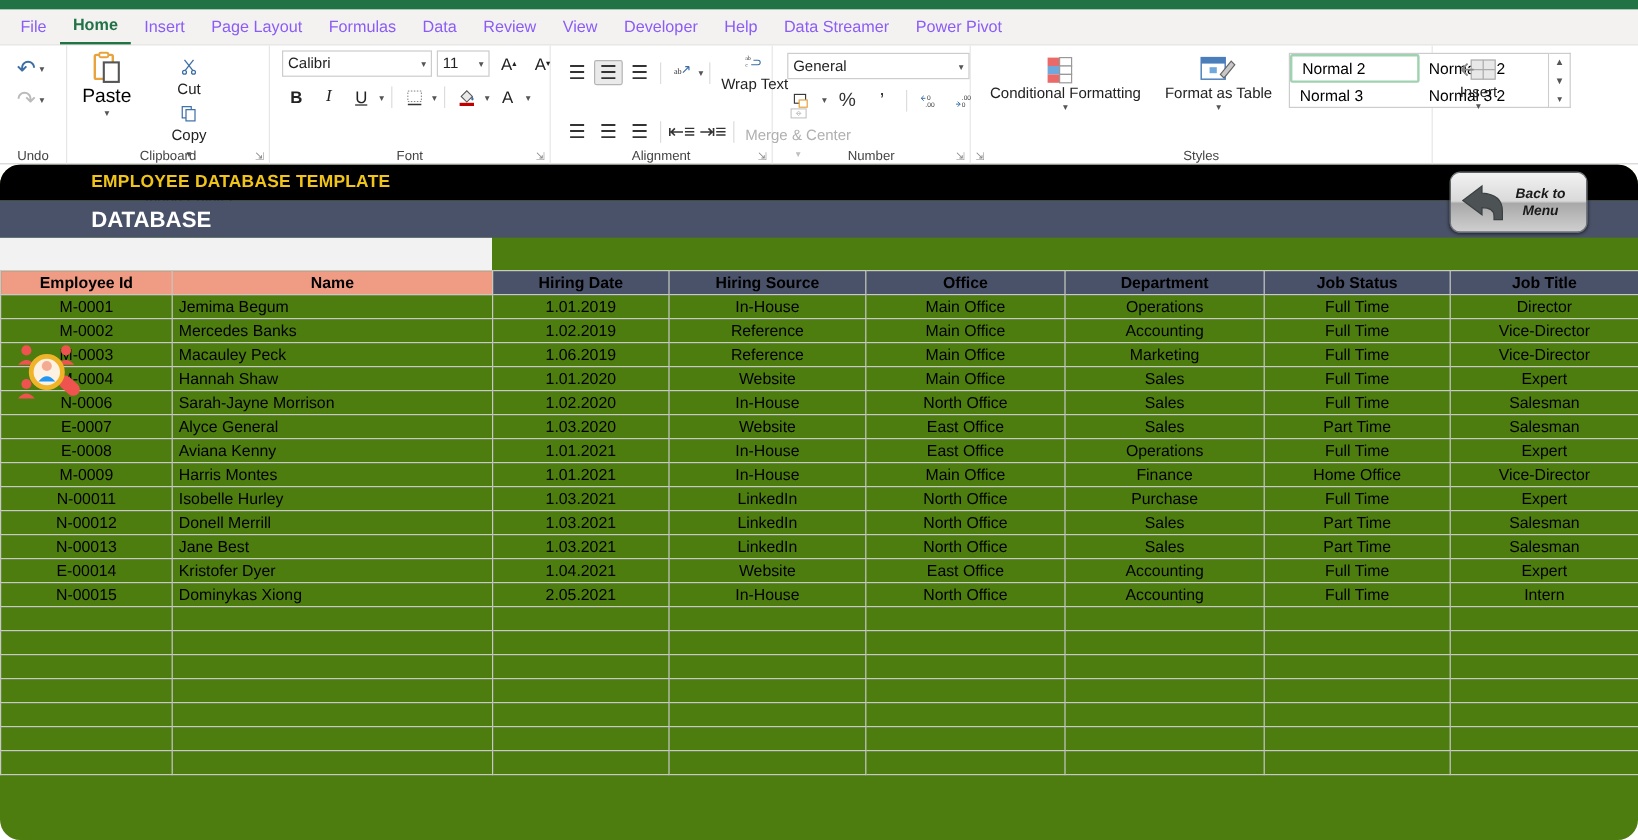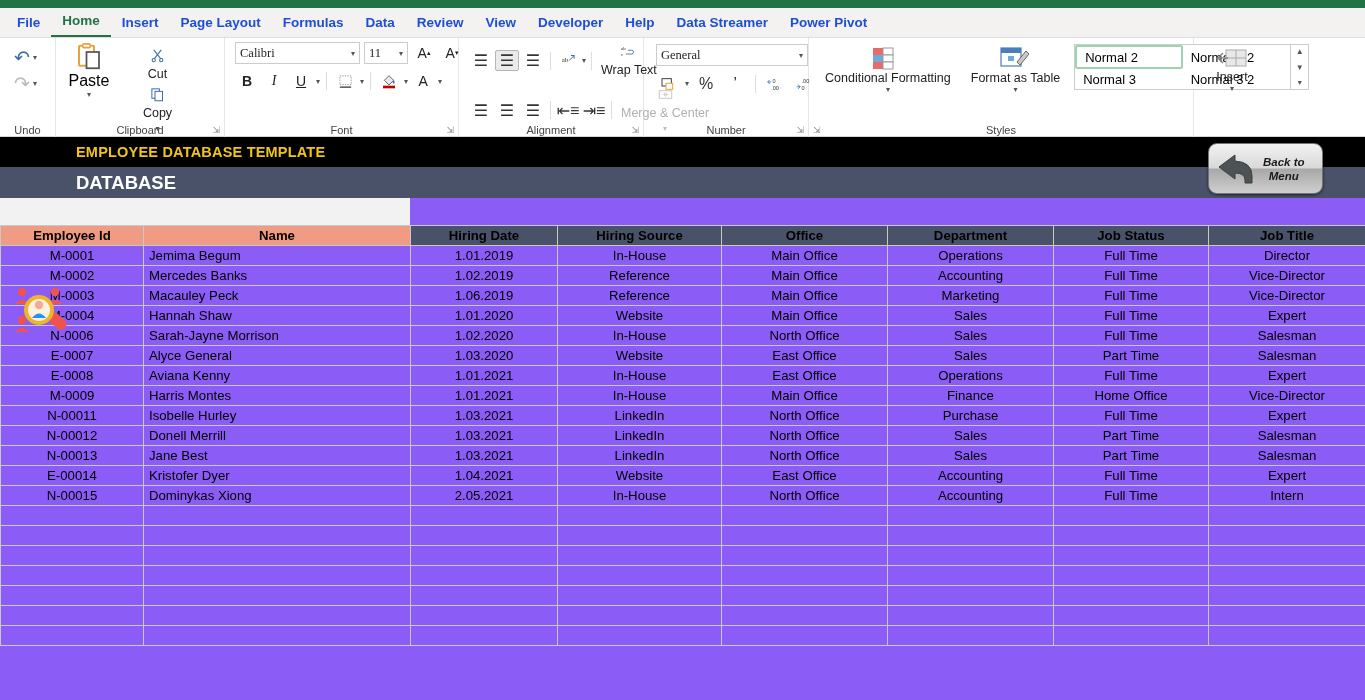--- a/index.html
+++ b/index.html
@@ -14,22 +14,22 @@
   
   .topstrip { height: 8px; background: #217346; }
 
   
   .tabbar {
     height: 30px; background: #f3f2f1;
     display: flex; align-items: flex-end; padding-left: 6px;
     border-bottom: 1px solid #e1dfdd;
   }
   .tab {
-    font-size: 13.5px; color: #1d4ed8; padding: 4px 11px 7px 11px;
-    cursor: default; white-space: nowrap; font-weight: bold;
+    font-size: 13.5px; color: #8b5cf6; padding: 4px 11px 7px 11px;
+    cursor: default; white-space: nowrap;
   }
   .tab.active { color: #217346; font-weight: bold; border-bottom: 2.5px solid #217346; }
 
   
   .ribbon {
     height: 99px; background: #ffffff; display: flex;
     border-bottom: 1px solid #d4d4d4; position: relative;
   }
   .rgroup { position: relative; height: 99px; display: flex; flex-direction: column;
             border-right: 1px solid #e6e6e6; }
@@ -56,21 +56,21 @@
   .grp-clip { width: 169px; }
   .paste-col { display: flex; flex-direction: column; align-items: center; width: 54px; }
   .clip-list { display: flex; flex-direction: column; gap: 2px; padding-top: 4px; }
 
   
   .grp-font { width: 234px; }
   .fontrow1 { display: flex; align-items: center; gap: 4px; padding-left: 4px; }
   .fontrow2 { display: flex; align-items: center; gap: 3px; padding: 6px 0 0 4px; }
   .combo { border: 1px solid #ccc; background: #fff; height: 22px;
            display: flex; align-items: center; justify-content: space-between;
-           padding: 0 4px; font-size: 12.5px; color: #222; font-family: Liberation Serif, serif; }
+           padding: 0 4px; font-size: 12.5px; color: #222; }
   .fname { width: 125px; }
   .fsize { width: 44px; }
   .fbtn { width: 24px; height: 22px; display: flex; align-items: center;
           justify-content: center; font-size: 14px; color: #222; }
   .sep-v { width: 1px; height: 18px; background: #ddd; margin: 0 3px; }
 
   
   .grp-align { width: 185px; }
   .alrow { display: flex; align-items: center; gap: 2px; padding-left: 4px; }
   .alrow.second { padding-top: 6px; }
@@ -91,21 +91,21 @@
            font-size: 13px; color: #000000; }
   .gcell.sel { border: 2px solid #9fd2b0; border-radius: 2px; }
   .gscroll { width: 18px; height: 46px; border: 1px solid #ccc; border-left: none;
              display: flex; flex-direction: column; justify-content: space-between;
              align-items: center; font-size: 8px; color: #555; padding: 2px 0; background:#fff;}
 
   
   .grp-cells { width: 76px; border-right: none; }
 
   
-  .sheet { width: 1365px; height: 563px; background: #8b5cf6; overflow: hidden; }
+  .sheet { width: 1365px; height: 563px; background: #4d7c0f; overflow: hidden; border-radius: 17px; }
 
   .bannerwrap { display: flex; width: 1365px; }
   .bannerleft { width: 410px; }
   .bn1 { height: 30px; background: #000; display: flex; align-items: center; }
   .bn2 { height: 31px; background: #4a5269; display: flex; align-items: center; }
   .logo { width: 76px; height: 61px; position: absolute; left: 4px; top: 143px; }
   .banner-title { color: #f0c419; font-size: 14.5px; font-weight: bold;
                   letter-spacing: .2px; padding-left: 76px; }
   .banner-sub { color: #fff; font-size: 18.5px; font-weight: bold; padding-left: 76px; }
   .bannerright { width: 955px; position: relative; }

